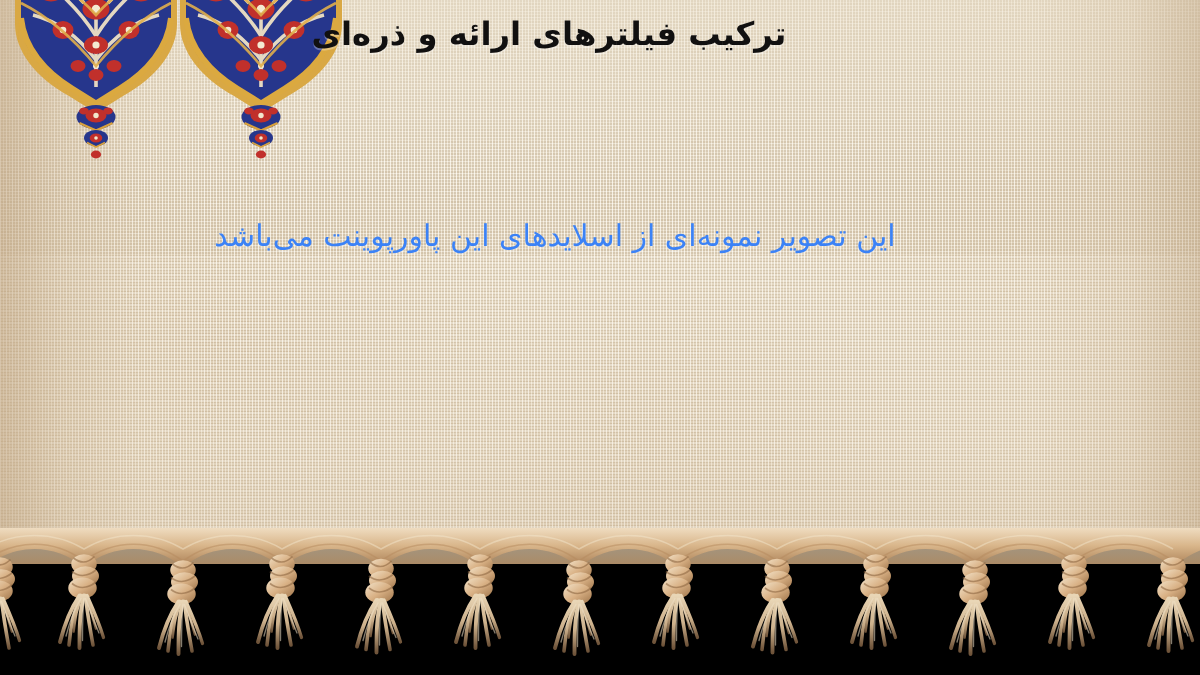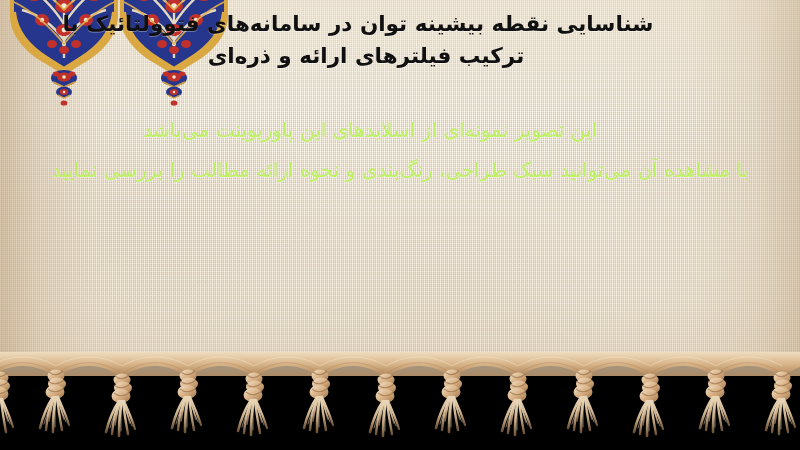--- a/index.html
+++ b/index.html
@@ -134,26 +134,27 @@
 
   .body-block {
     position: absolute;
     right: 10px;
     top: 110px;
     width: 780px;
     direction: rtl;
     text-align: center;
   }
   .body-line {
-    color: #bef264;
+    color: #3b82f6;
     font-weight: normal;
     font-size: 20px;
     line-height: 40px;
     text-shadow: 0 1px 0 rgba(255,255,255,0.28);
     white-space: nowrap;
+    margin-top: 27px;
   }
   .body-line.b1 { padding-right: 60px; }
   .body-line.b2 { padding-right: 0px; }
   .body-line.b3 { padding-right: 0px; }
 </style>
 </head>
 <body>
 
 <div class="slide">
 
@@ -393,24 +394,22 @@
         <use href="#tassel" x="650" y="24"></use>
         <use href="#tassel" x="716" y="20"></use>
         <use href="#tassel" x="782" y="22"></use>
       </g>
     </svg>
   </div>
 
   <div class="text-stack">
 
     <div class="title-block">
-      <div class="title-line l1">شناسایی نقطه بیشینه توان در سامانه‌های فتوولتائیک با</div>
       <div class="title-line l2">ترکیب فیلترهای ارائه و ذره‌ای</div>
     </div>
 
     <div class="body-block">
       <div class="body-line b1">این تصویر نمونه‌ای از اسلایدهای این پاورپوینت می‌باشد</div>
-      <div class="body-line b2">با مشاهده آن می‌توانید سبک طراحی، رنگ‌بندی و نحوه ارائه مطالب را بررسی نمایید</div>
     </div>
 
   </div>
 
 </div>
 
 </body></html>

